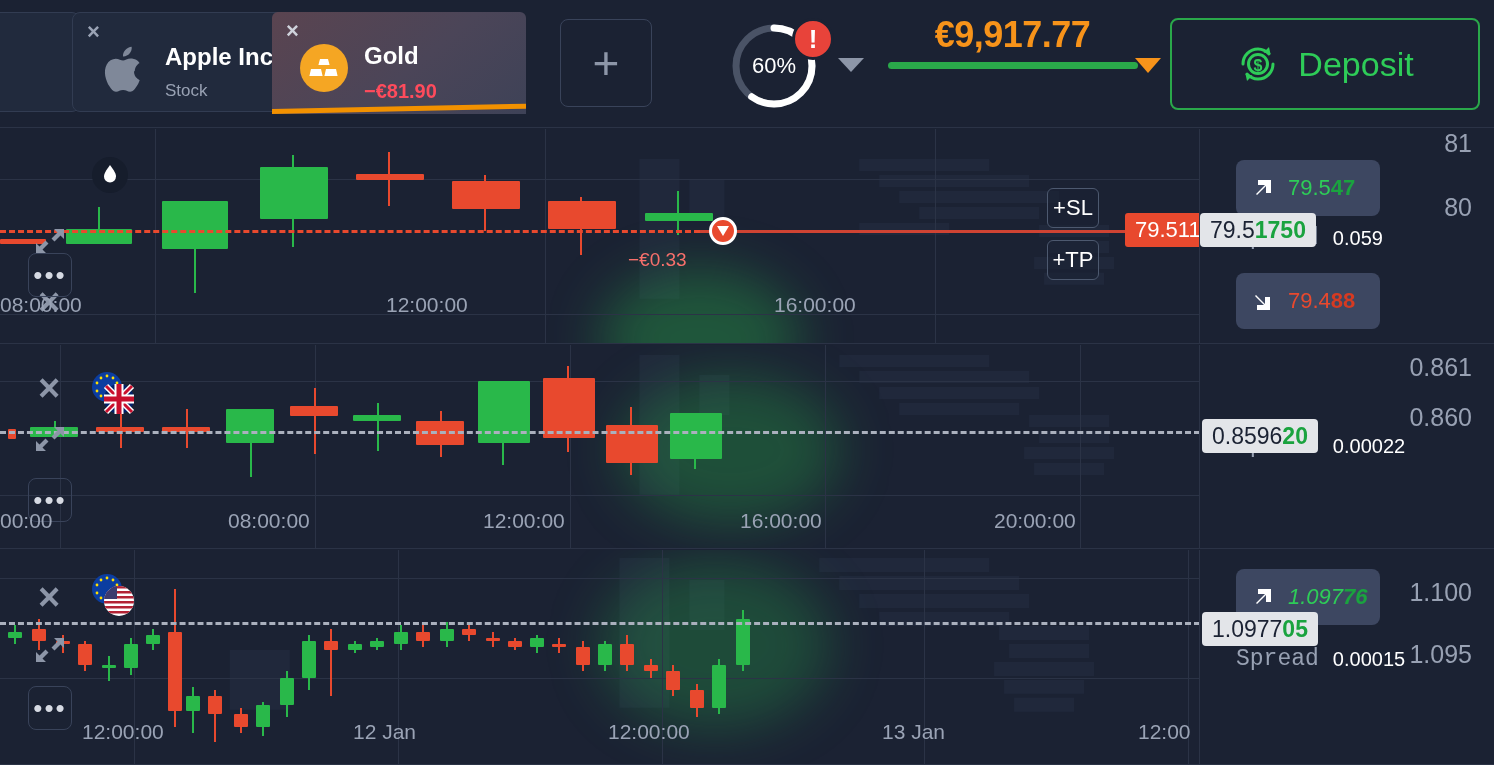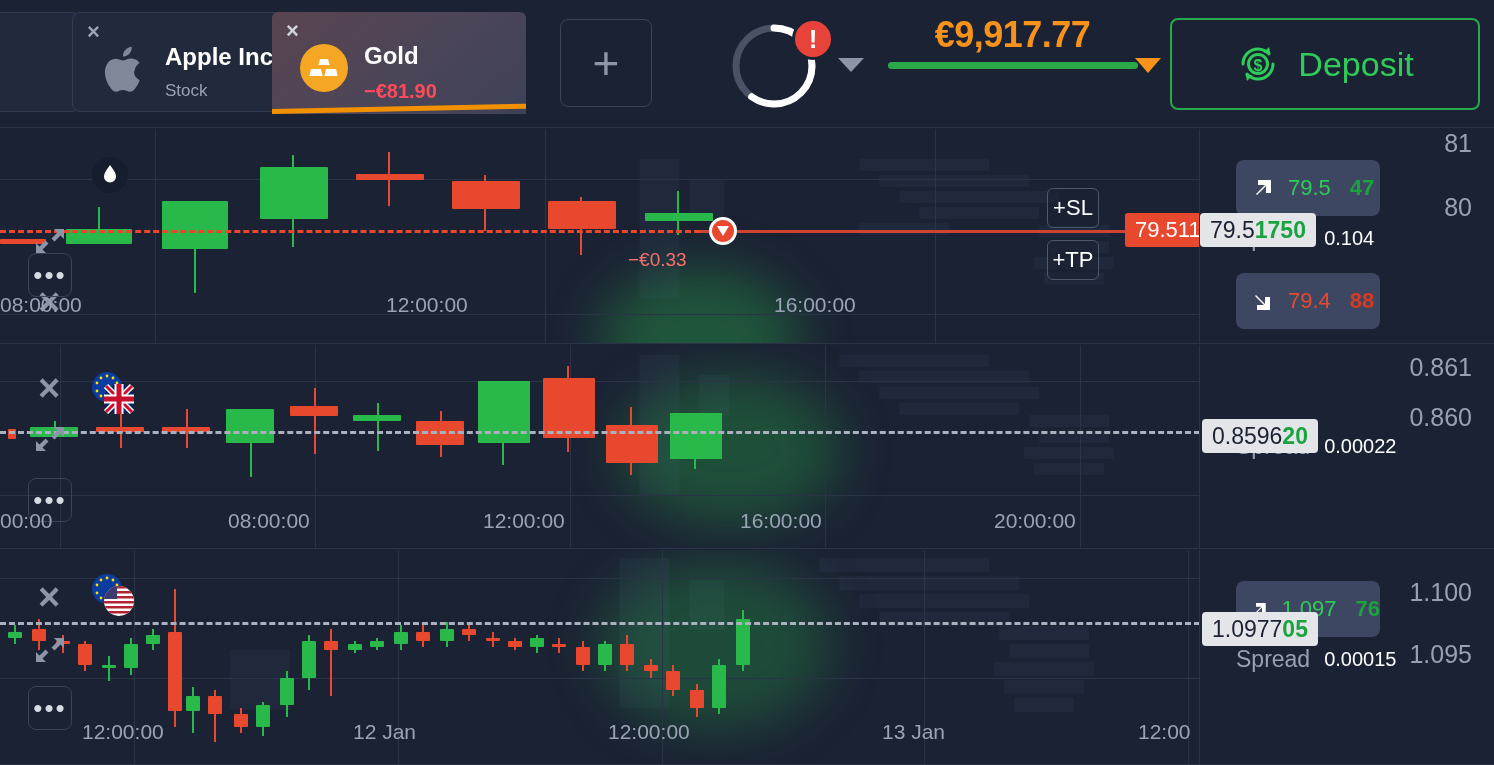--- a/index.html
+++ b/index.html
@@ -164,27 +164,27 @@
   .pos-pl { position:absolute; font-size:19px; color:#f8706c; white-space:nowrap; }
 
   
   .side { position:absolute; left:1200px; top:0; width:294px; height:100%; }
   .trade-btn {
     position:absolute; left:36px; width:144px; height:56px;
     background:#3d4761; border-radius:8px;
     display:flex; align-items:center; gap:12px; padding-left:14px; cursor:pointer;
   }
   .trade-val { font-size:22px; white-space:nowrap; }
-  .trade-val b { font-weight:700;margin-left:19px; }
+  .trade-val b { font-weight:700; }
   .buy .trade-val  { color:#2ecc58; }
   .buy .trade-val b{ color:#1aa33f; }
   .sell .trade-val { color:#e8492e; }
   .sell .trade-val b{ color:#d63a21; }
   .spread-row { position:absolute; left:36px; display:flex; align-items:center; gap:14px; }
-  .spread-lbl { font-size:23px; color:#98a1b3; }
+  .spread-lbl { font-size:23px; color:#98a1b3;font-family:Liberation Mono, monospace; }
   .spread-val { font-size:20px; color:#fff; }
 </style>
 </head>
 <body>
 
 <div id="app">
 
   <div class="header">
 
     <div class="tabs">
@@ -221,20 +221,21 @@
       </div>
 
       <div class="add-tab">+</div>
     </div>
 
     <div class="gauge-wrap">
       <svg class="gauge" viewBox="0 0 88 88">
         <circle cx="44" cy="44" r="38" fill="none" stroke="#4a5366" stroke-width="7"></circle>
         <circle cx="44" cy="44" r="38" fill="none" stroke="#ffffff" stroke-width="7" stroke-linecap="round" stroke-dasharray="143 239" transform="rotate(-90 44 44)"></circle>
       </svg>
+      <div class="gauge-label">60%</div>
       <div class="gauge-alert">!</div>
       <div class="caret-grey"></div>
     </div>
 
     <div class="balance-wrap">
       <div class="balance-amount">€9,917.77</div>
       <div class="balance-bar"></div>
       <div class="caret-orange"></div>
     </div>
 
@@ -344,21 +345,21 @@
 
       <div class="trade-btn buy" style="top:31px;">
         <svg width="26" height="26" viewBox="0 0 26 26" fill="#fff">
           <path d="M6 19l9-9H8V5h13v13h-5v-7l-9 9z"></path>
         </svg>
         <div class="trade-val"><span>79.5</span><b>47</b></div>
       </div>
 
       <div class="spread-row" style="top:96px;">
         <span class="spread-lbl">Spread</span>
-        <span class="spread-val">0.104</span>
+        <span class="spread-val">0.059</span>
       </div>
 
       <div class="trade-btn sell" style="top:144px;">
         <svg width="26" height="26" viewBox="0 0 26 26" fill="#fff">
           <path d="M6 7l9 9V9h5v13H7v-5h7l-9-9z"></path>
         </svg>
         <div class="trade-val"><span>79.4</span><b>88</b></div>
       </div>
     </div>
 
@@ -703,21 +704,21 @@
             </g>
           </g>
         </svg>
       </div>
     </div>
 
     <div class="side">
       <div class="ylabel" style="top:28px;">1.100</div>
       <div class="ylabel" style="top:90px;">1.095</div>
 
-      <div class="trade-btn buy" style="top:31px;">
+      <div class="trade-btn buy" style="top:19px;font-style:italic;">
         <svg width="26" height="26" viewBox="0 0 26 26" fill="#fff">
           <path d="M6 19l9-9H8V5h13v13h-5v-7l-9 9z"></path>
         </svg>
         <div class="trade-val"><span>1.097</span><b>76</b></div>
       </div>
 
       <div class="spread-row" style="top:96px;">
         <span class="spread-lbl">Spread</span>
         <span class="spread-val">0.00015</span>
       </div>

